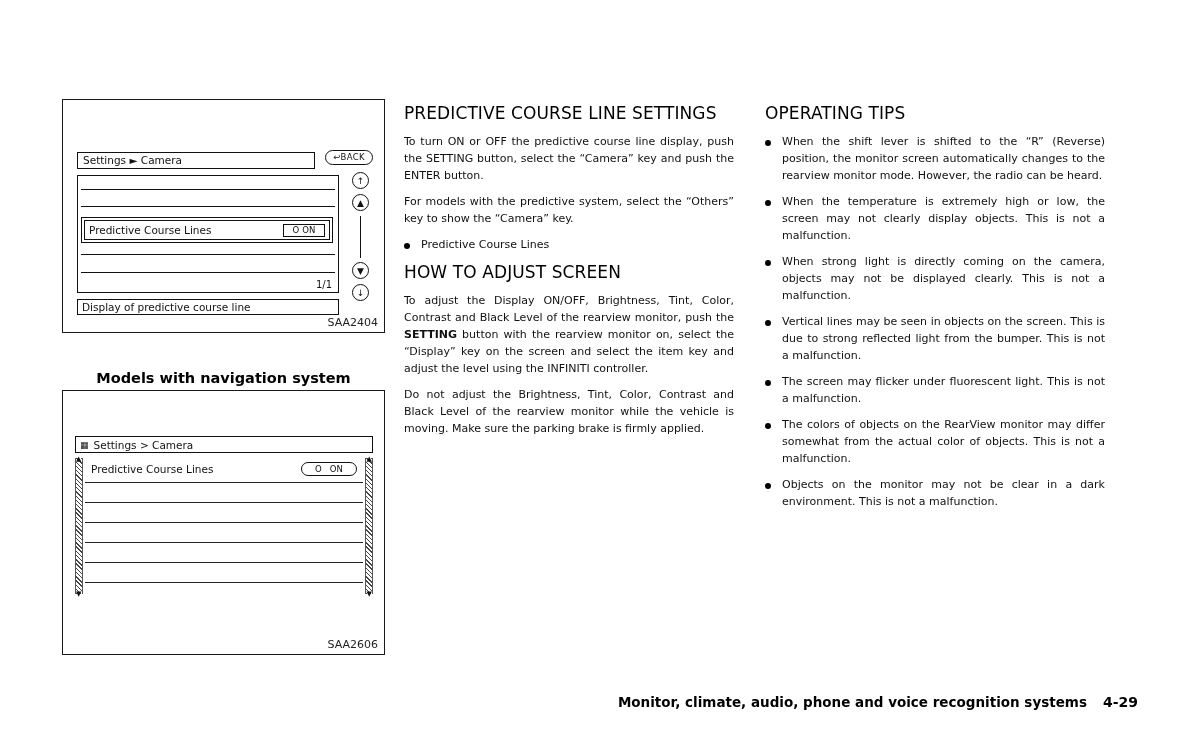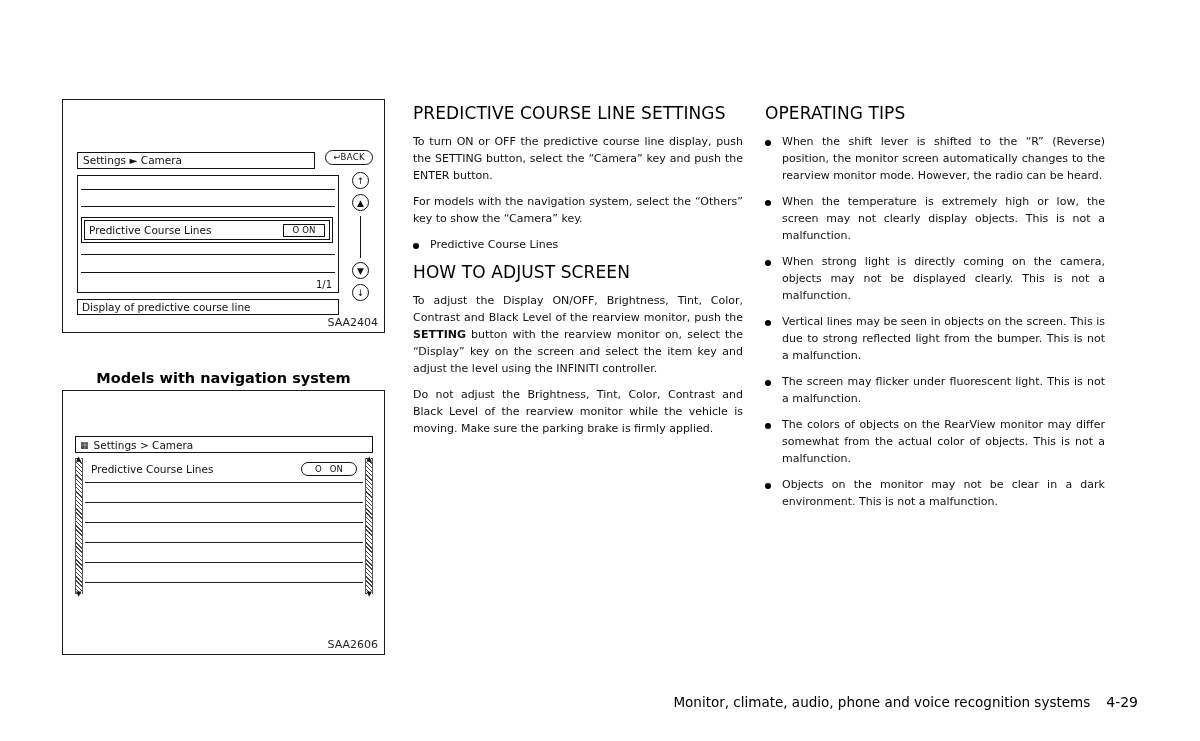--- a/index.html
+++ b/index.html
@@ -35,32 +35,32 @@
   .s2-keypad { font-size:9px; margin-top:-1px; }
   .hatch { position:absolute; top:22px; width:8px; height:136px; background:repeating-linear-gradient(45deg,#444 0px,#444 1px,#fff 1px,#fff 3px); border-left:1px solid #555; border-right:1px solid #555; box-sizing:border-box; }
   .hatch-l { left:0; } .hatch-r { right:0; }
   .s2-arrow { position:absolute; font-size:7px; line-height:7px; }
   .s2-row1 { position:absolute; left:16px; top:24px; right:16px; height:18px; display:flex; align-items:center; justify-content:space-between; }
   .s2-row1-label { font-size:10.5px; }
   .s2-oval { border:1px solid #111; border-radius:8px; height:14px; width:56px; display:flex; align-items:center; justify-content:center; gap:8px; font-size:8.5px; box-sizing:border-box; }
   .s2-line { position:absolute; left:10px; right:10px; border-top:1px solid #222; }
 
   
-  .col-mid   { position:absolute; left:413px; top:103px; width:330px; }
+  .col-mid   { position:absolute; left:404px; top:103px; width:330px; }
   .col-right { position:absolute; left:765px; top:103px; width:340px; }
   .section-h { font-size:17px; font-weight:400; color:#000; margin:0 0 10px 0; letter-spacing:0.1px; }
   .section-h2 { margin-top:4px; }
   .body-p { font-size:11px; line-height:17px; text-align:justify; margin:0 0 9px 0; }
   .bullet-row { display:flex; gap:11px; margin:2px 0 9px 0; }
   .dot { width:6px; height:6px; border-radius:50%; background:#000; flex:none; margin-top:7px; }
   .bullet-row p { margin:0; }
   .bold { font-weight:700; }
 
   
-  .footer { position:absolute; right:62px; top:694px; font-size:13.5px; font-weight:400; color:#000; white-space:nowrap; }
+  .footer { position:absolute; right:62px; top:694px; font-size:13.5px; font-weight:700; color:#000; white-space:nowrap; }
   .footer .pagenum { margin-left:16px; font-size:14px; }
 </style>
 </head>
 <body>
 
 <div class="page">
 
   <div class="figbox fig1">
     <div class="screen1">
       <div class="s1-header">Settings ► Camera</div>
@@ -127,21 +127,21 @@
       <div class="s2-line" style="top:106px"></div>
       <div class="s2-line" style="top:126px"></div>
       <div class="s2-line" style="top:146px"></div>
     </div>
     <div class="figcode">SAA2606</div>
   </div>
 
   <div class="col-mid">
     <h1 class="section-h">PREDICTIVE COURSE LINE SETTINGS</h1>
     <p class="body-p">To turn ON or OFF the predictive course line display, push the SETTING button, select the “Camera” key and push the ENTER button.</p>
-    <p class="body-p">For models with the navigation system, select the “Others” key to show the “Camera” key.</p>
+    <p class="body-p">For models with the predictive system, select the “Others” key to show the “Camera” key.</p>
     <div class="bullet-row">
       <span class="dot"></span>
       <p class="body-p">Predictive Course Lines</p>
     </div>
     <h1 class="section-h section-h2">HOW TO ADJUST SCREEN</h1>
     <p class="body-p"><span>To adjust the Display ON/OFF, Brightness, Tint, Color, Contrast and Black Level of the rearview monitor, push the </span><span class="bold">SETTING</span><span> button with the rearview monitor on, select the “Display” key on the screen and select the item key and adjust the level using the INFINITI controller.</span></p>
     <p class="body-p">Do not adjust the Brightness, Tint, Color, Contrast and Black Level of the rearview monitor while the vehicle is moving. Make sure the parking brake is firmly applied.</p>
   </div>
 
   <div class="col-right">

